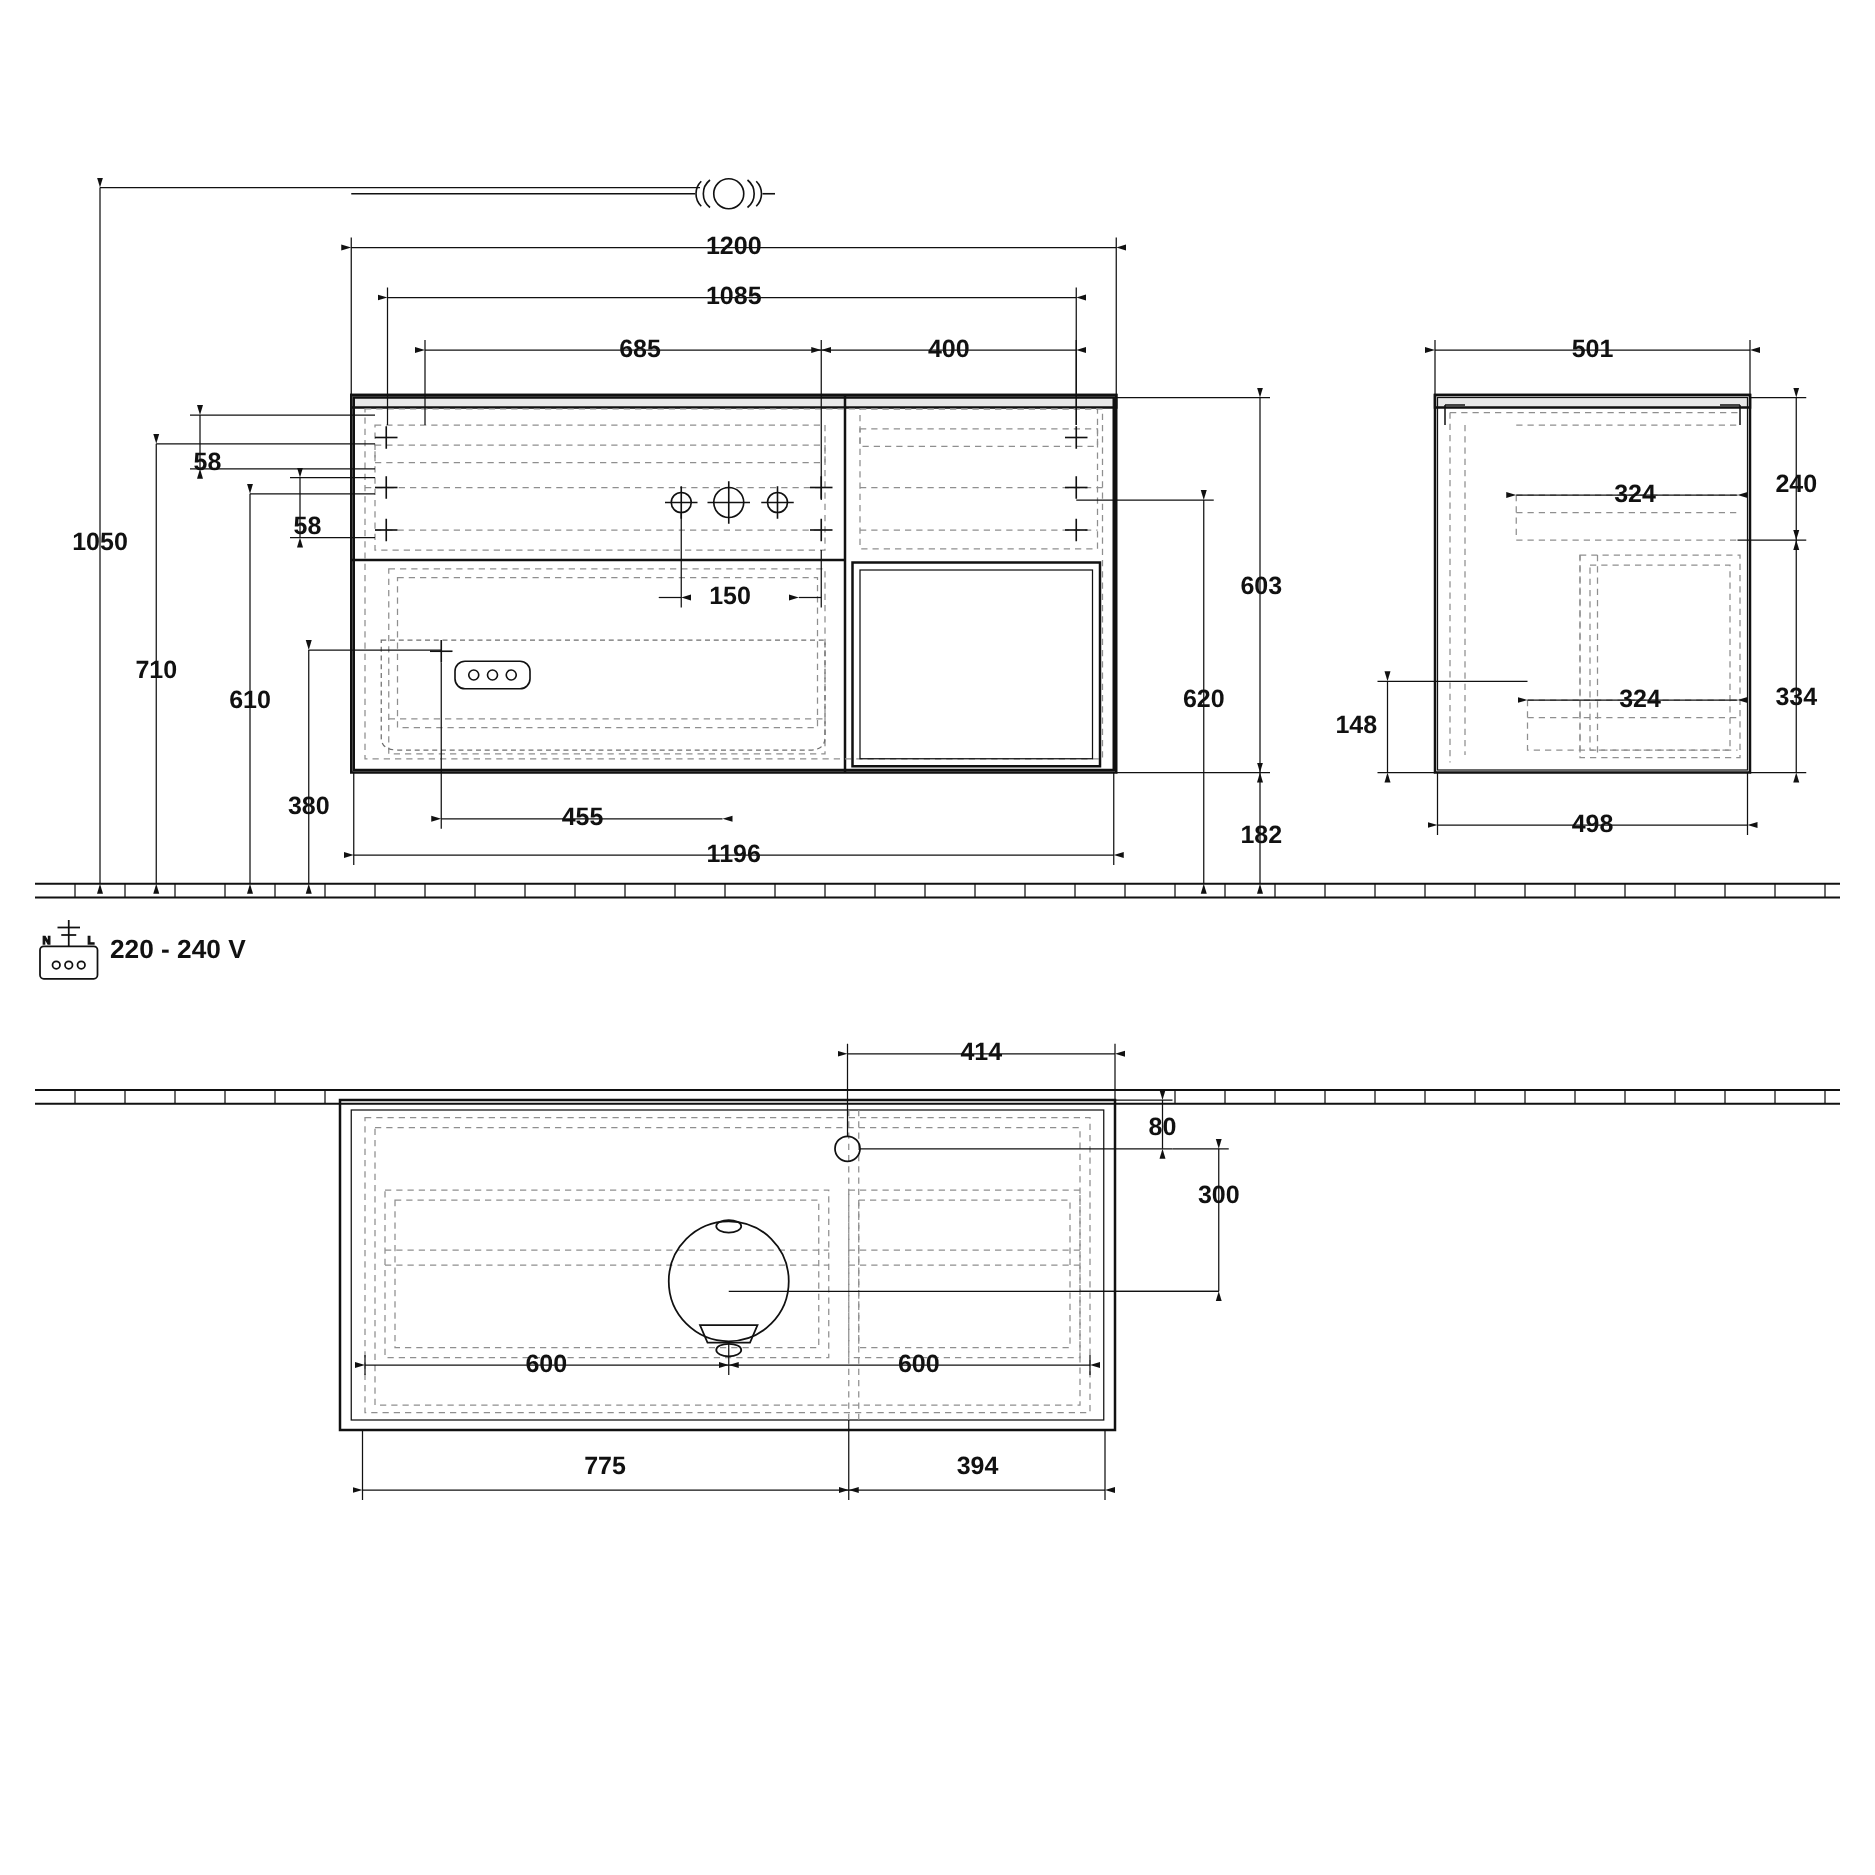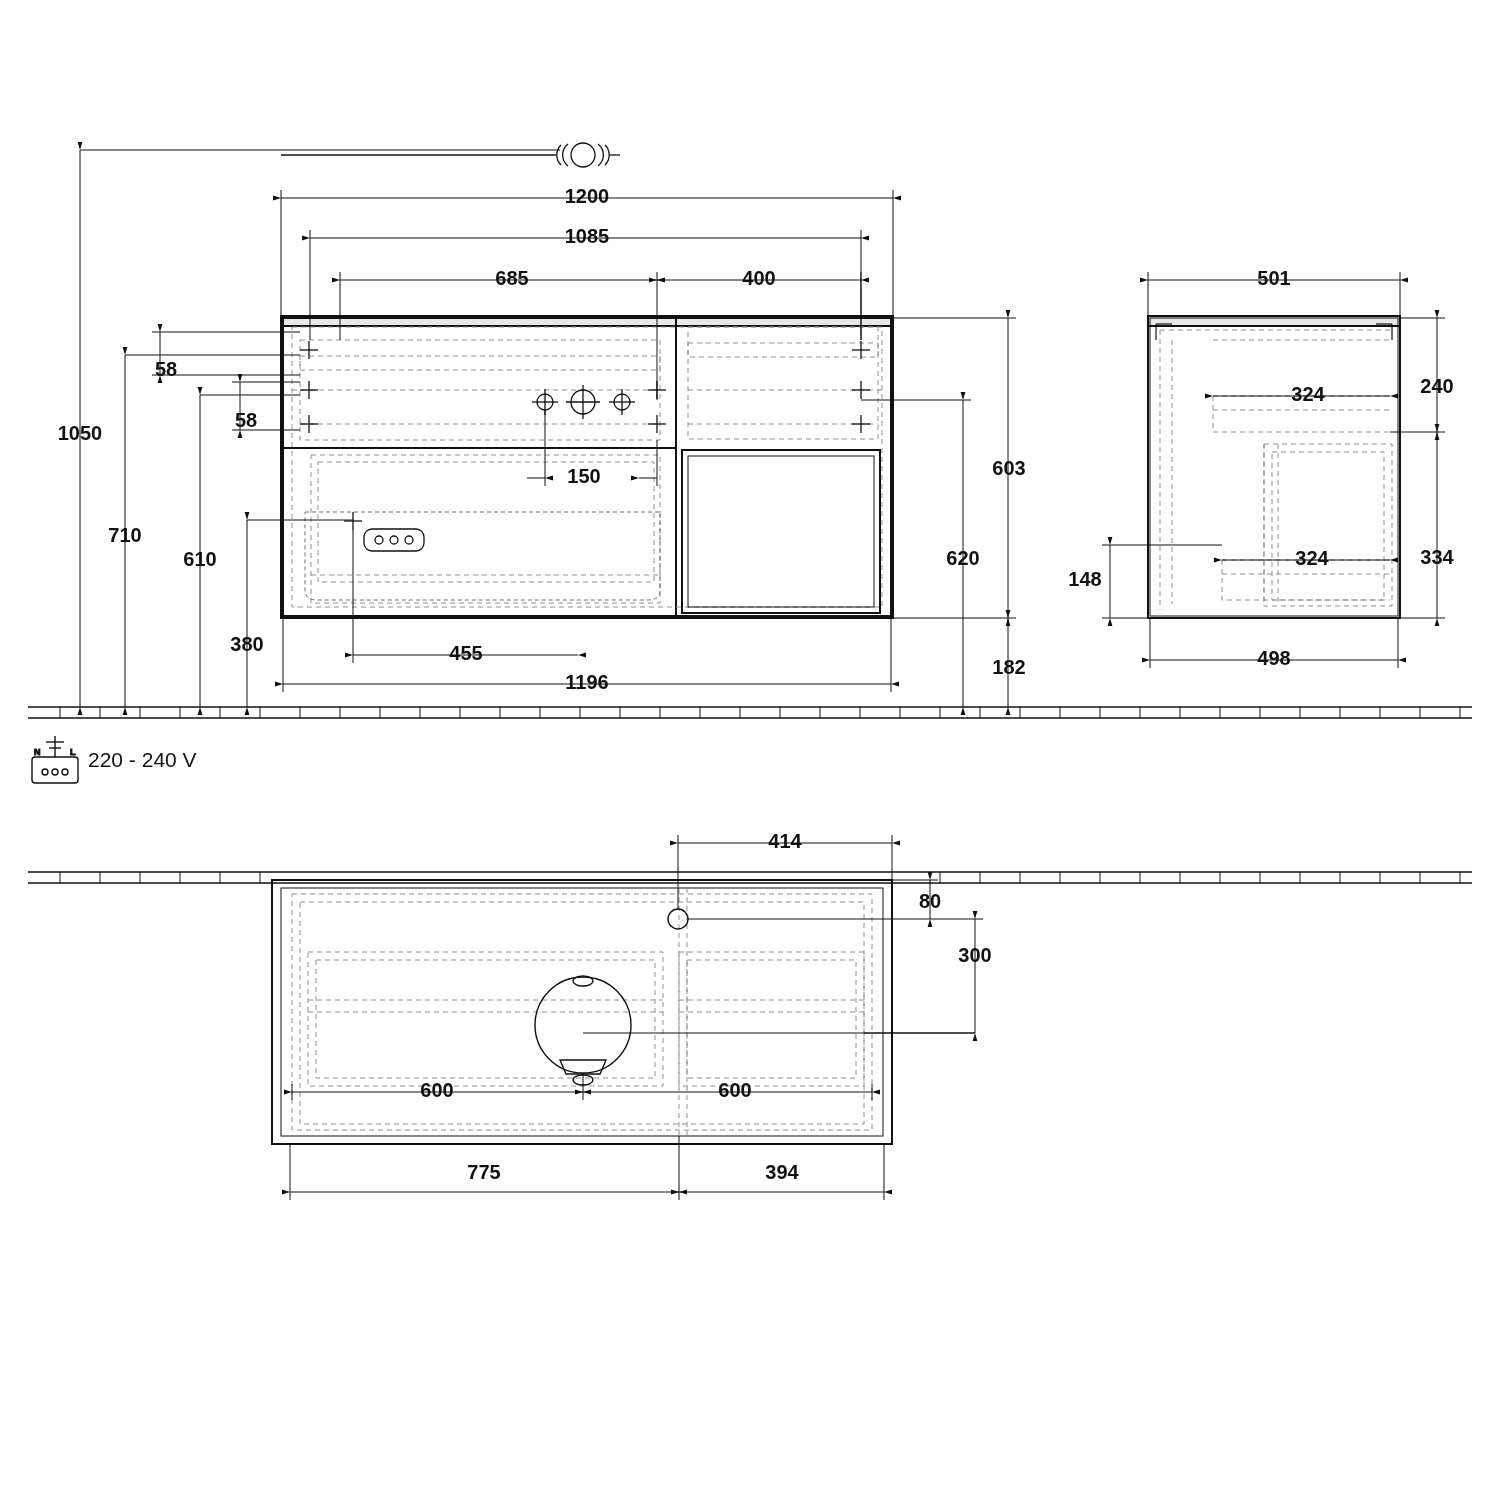--- a/index.html
+++ b/index.html
@@ -31,21 +31,21 @@
     font-size: 20px;
     font-weight: 700;
     fill: #111111;
     text-anchor: middle;
     dominant-baseline: middle;
   }
   .voltage-label {
     position: absolute;
     font-family: "Liberation Sans", sans-serif;
     font-size: 21px;
-    font-weight: 400;
+    font-weight: 700;
     color: #111111;
     white-space: nowrap;
   }
   .nl-label {
     font-family: "Liberation Sans", sans-serif;
     font-size: 9px;
     font-weight: 700;
     fill: #111111;
   }
 </style>

